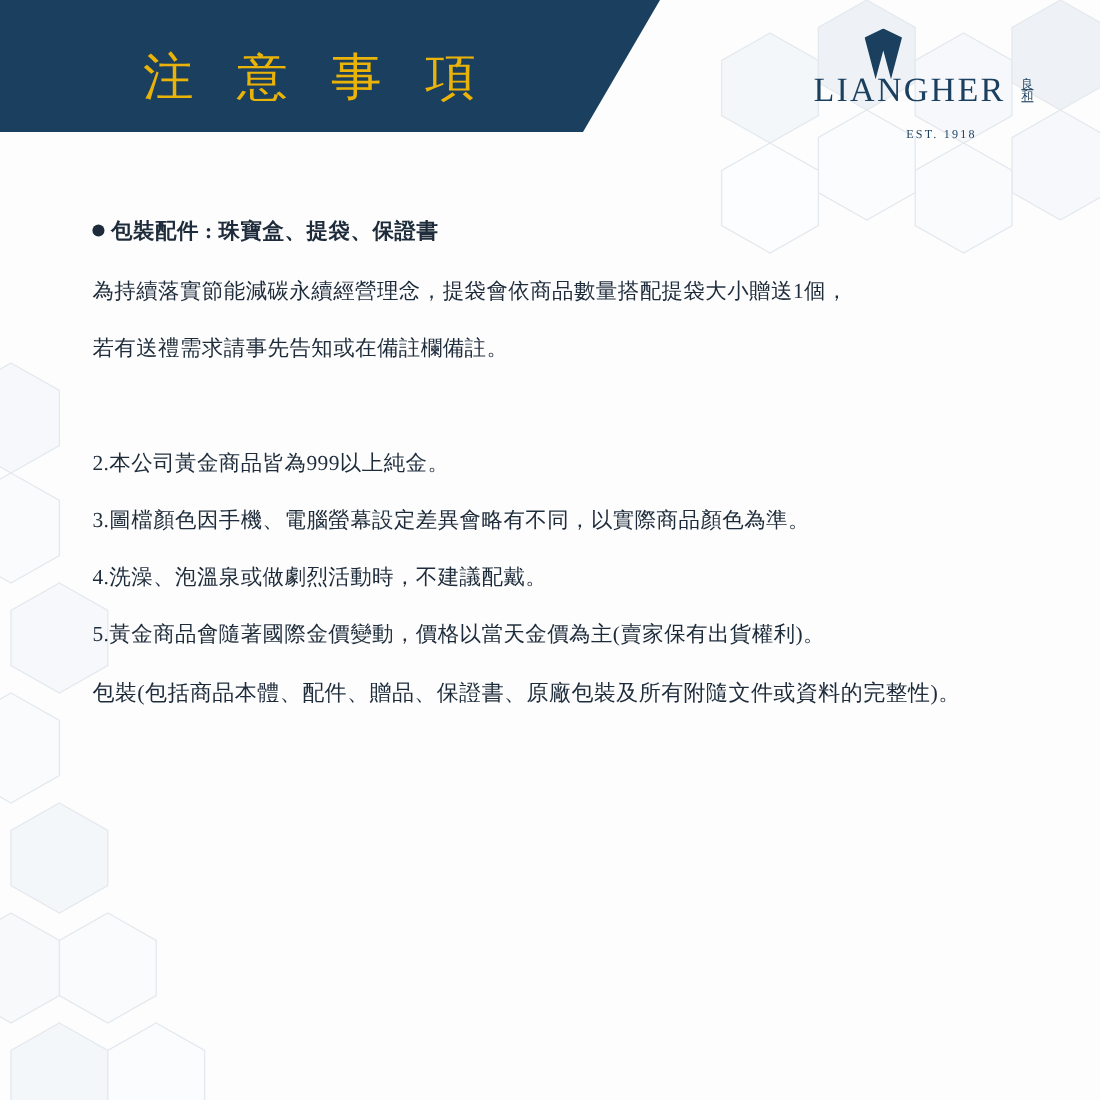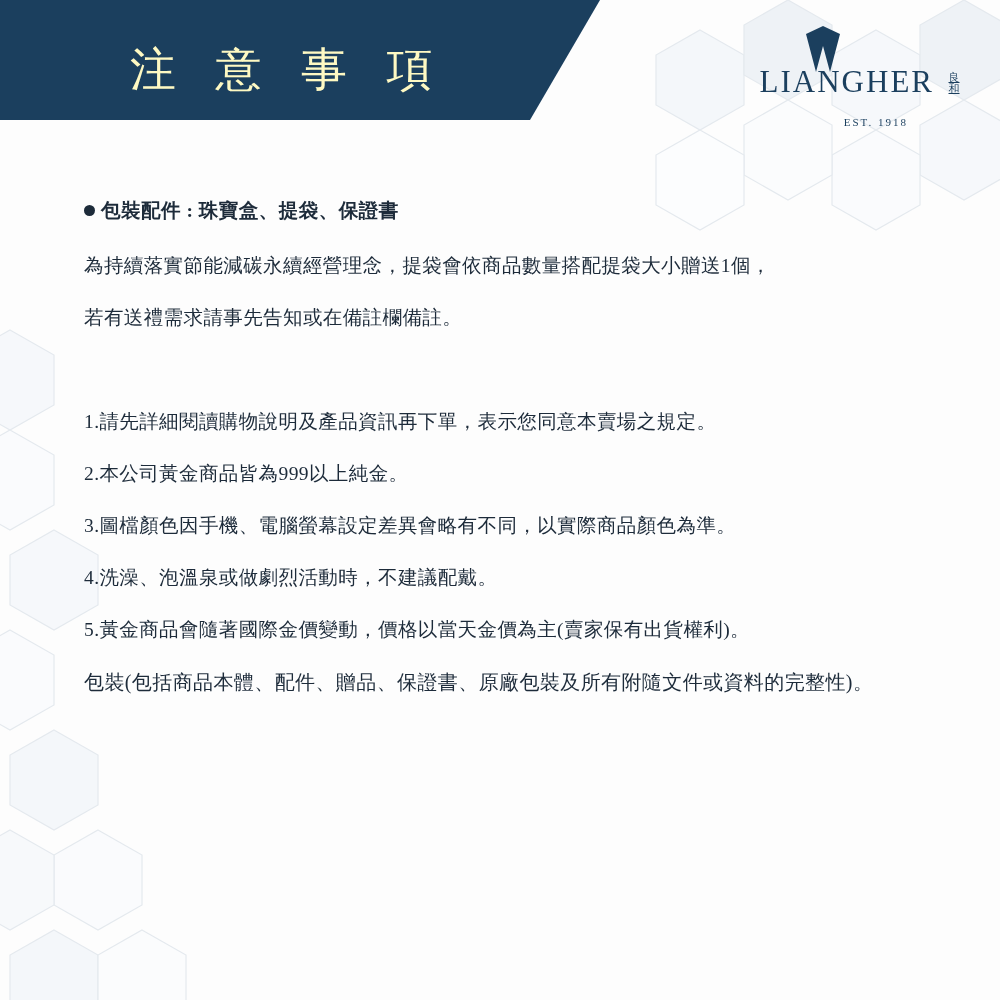--- a/index.html
+++ b/index.html
@@ -35,33 +35,33 @@
     left: 0;
     top: 0;
     width: 600px;
     height: 120px;
     background: #1b3f5e;
     clip-path: polygon(0 0, 600px 0, 530px 120px, 0 120px);
     display: flex;
     align-items: center;
   }
   .banner-title {
-    color: #fef9c3;
+    color: #eab308;
     font-size: 46px;
     letter-spacing: 14px;
     margin-left: 130px;
     font-weight: 400;
     font-family: "Liberation Serif", "DejaVu Serif", serif;
     margin-top: 19px;
   }
 
   
   .logo-block {
     position: absolute;
-    right: 32px;
+    right: 52px;
     top: 26px;
     width: 300px;
     text-align: right;
     color: #1b3f5e;
   }
   .logo-mark {
     position: absolute;
     right: 128px;
     top: 0px;
     width: 34px;
@@ -186,21 +186,20 @@
     <div class="sect-head">
       <span class="bullet-dot"></span><span>包裝配件 : 珠寶盒、提袋、保證書</span>
     </div>
 
     <div class="para">為持續落實節能減碳永續經營理念，提袋會依商品數量搭配提袋大小贈送1個，</div>
     <div class="para">若有送禮需求請事先告知或在備註欄備註。</div>
 
     <div class="gap-lg"></div>
 
 
-    <div class="list-item">1.請先詳細閱讀購物說明及產品資訊再下單，表示您同意本賣場之規定。</div>
     <div class="list-item">2.本公司黃金商品皆為999以上純金。</div>
     <div class="list-item">3.圖檔顏色因手機、電腦螢幕設定差異會略有不同，以實際商品顏色為準。</div>
     <div class="list-item">4.洗澡、泡溫泉或做劇烈活動時，不建議配戴。</div>
     <div class="list-item">5.黃金商品會隨著國際金價變動，價格以當天金價為主(賣家保有出貨權利)。</div>
     <div class="wrap-line">包裝(包括商品本體、配件、贈品、保證書、原廠包裝及所有附隨文件或資料的完整性)。</div>
 
   </div>
 </div>
 
 </body></html>

